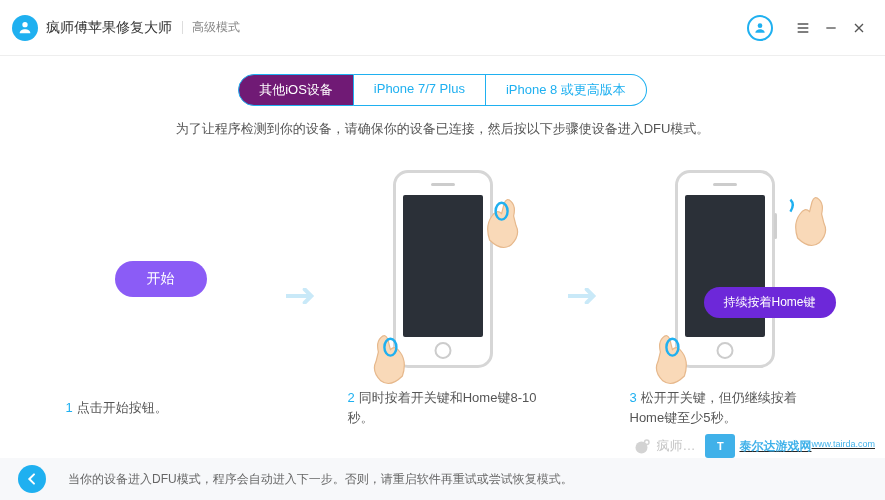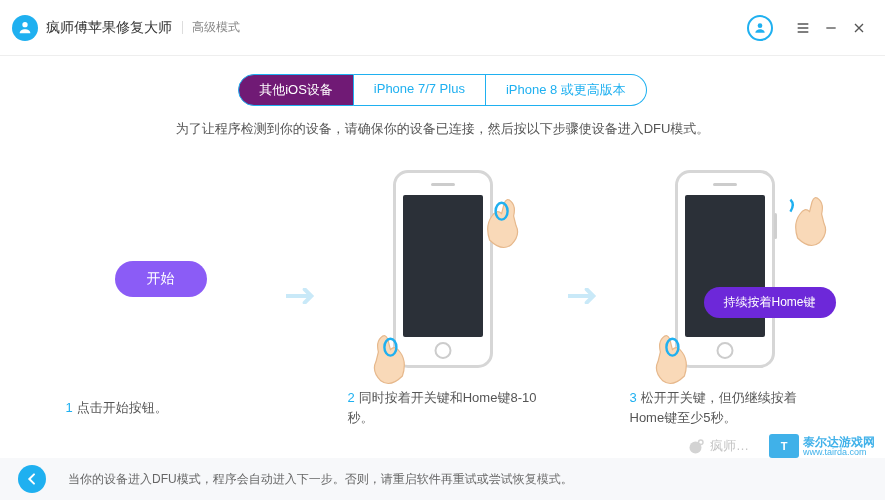--- a/index.html
+++ b/index.html
@@ -41,25 +41,25 @@
 .finger svg { width: 100%; height: 100%; }
 
 .arrow { width: 32px; height: 20px; display: flex; align-items: center; justify-content: center; }
 
 .overlay-label { position: absolute; bottom: 56px; background: #6d28d9; color: #fff; font-size: 12px; padding: 7px 20px; border-radius: 16px; white-space: nowrap; left: 74px; }
 
 .footer { position: absolute; bottom: 0; left: 0; right: 0; height: 42px; background: #f7f8fa; display: flex; align-items: center; padding: 0 18px; font-size: 12px; color: #666; }
 .footer .back { width: 28px; height: 28px; border-radius: 50%; background: #1fb0f0; display: flex; align-items: center; justify-content: center; cursor: pointer; margin-right: 22px; }
 .footer .link { color: #737373; cursor: pointer; }
 
-.watermark { position: absolute; right: 10px; bottom: 42px; display: flex; align-items: center; gap: 20px; opacity: 0.85; }
+.watermark { position: absolute; right: 10px; bottom: 42px; display: flex; align-items: center; gap: 10px; opacity: 0.85; }
 .watermark .weibo { color: #bbb; font-size: 13px; display: flex; align-items: center; gap: 4px; }
 .watermark .site { display: flex; align-items: center; gap: 4px; }
 .watermark .site .icon { width: 30px; height: 24px; background: #1fa4e6; border-radius: 3px; display: flex; align-items: center; justify-content: center; color: #fff; font-size: 11px; font-weight: bold; }
-.watermark .site .txt { display: flex; flex-direction: column; line-height: 1; }
+.watermark .site .txt { display: flex; flex-direction: row; line-height: 1; text-decoration: underline; }
 .watermark .site .txt .cn { color: #1fa4e6; font-size: 12px; font-weight: bold; }
 .watermark .site .txt .en { color: #1fa4e6; font-size: 9px; }
 </style>
 </head>
 <body>
 
 <div class="titlebar">
   <div class="logo">
     <svg viewBox="0 0 24 24" width="16" height="16">
         <circle cx="12" cy="7" r="4" fill="#fff"></circle>

